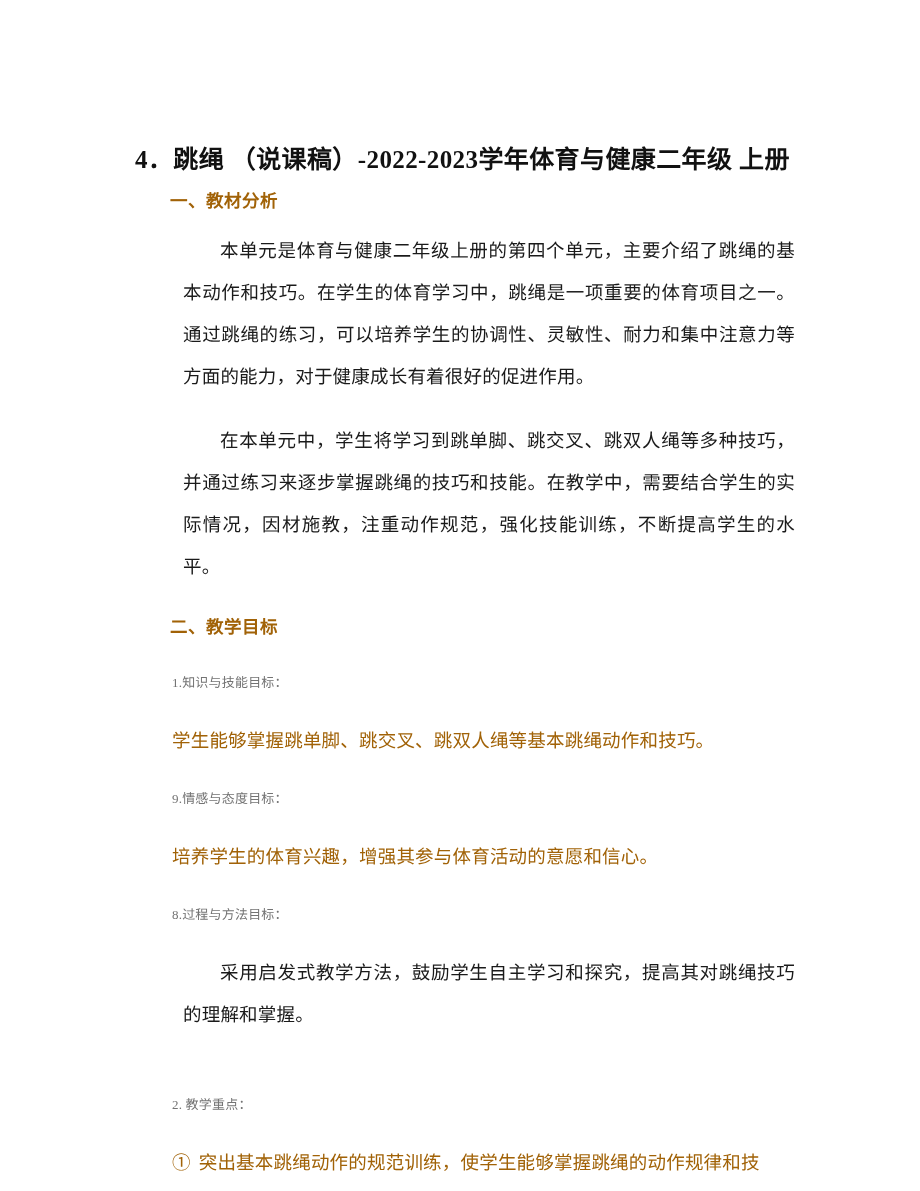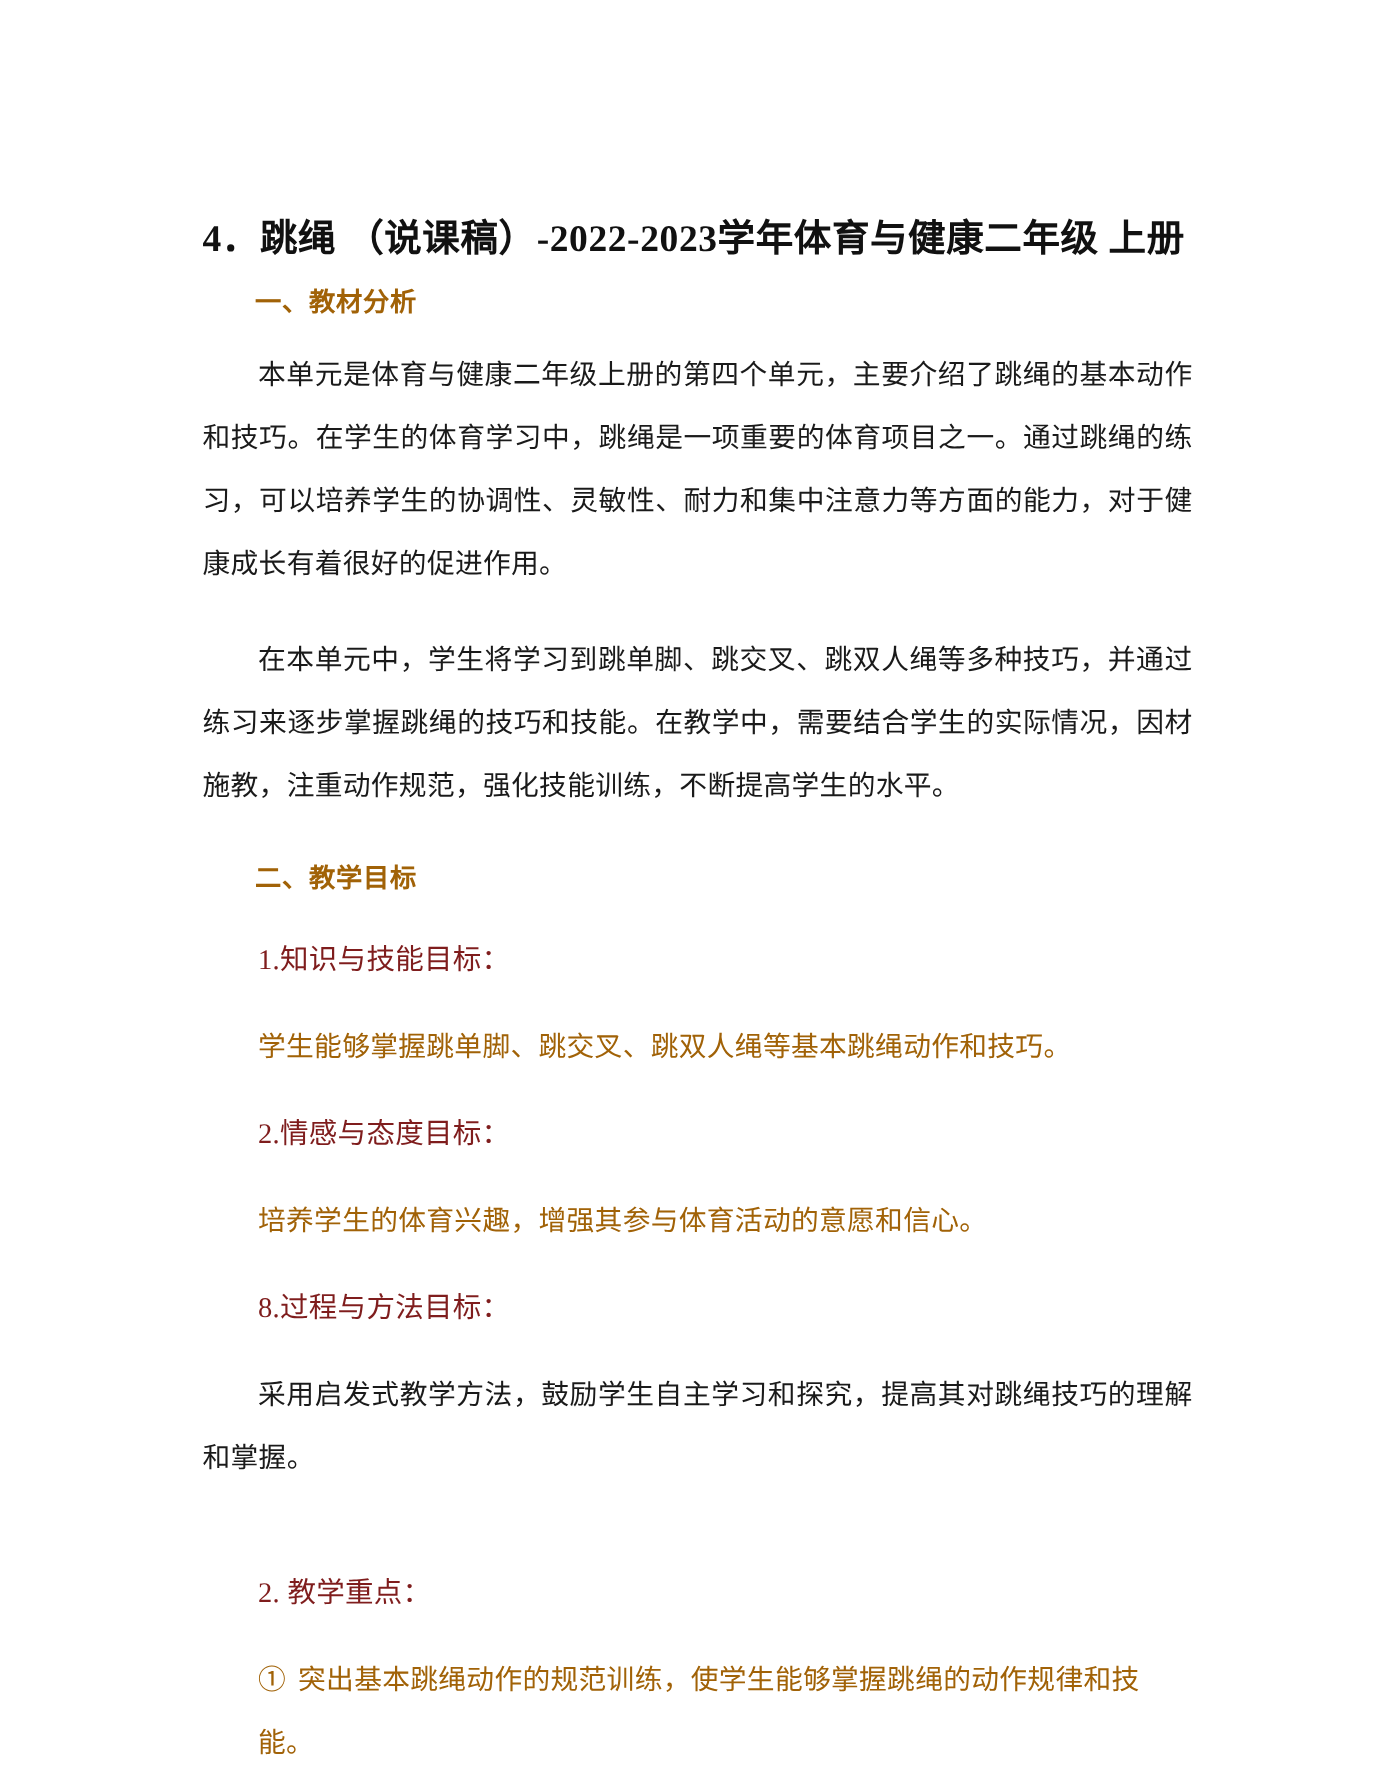--- a/index.html
+++ b/index.html
@@ -64,20 +64,21 @@
     font-size: 18.5px;
     line-height: 42px;
     margin: 0;
     text-align: justify;
     text-justify: inter-ideograph;
     color: #1a1a1a;
     letter-spacing: 0.2px;
   }
   .para.indent {
     text-indent: 37px;
+    margin-left: 48px;
   }
 
   
   .gap-sm { height: 16px; }
   .gap-md { height: 22px; }
   .gap-lg { height: 26px; }
 
   .listline {
     font-size: 18.5px;
     line-height: 42px;
@@ -85,25 +86,25 @@
     text-indent: 0;
     padding-left: 37px;
     color: #a16207;
     letter-spacing: 0.2px;
   }
   .circ {
     display: inline-block;
     margin-right: 8px;
   }
   .numlabel {
-    font-size: 19px;
+    font-size: 13px;
     line-height: 42px;
     margin: 0;
     padding-left: 37px;
-    color: #7f1d1d;
+    color: #737373;
     letter-spacing: 0.2px;
   }
 </style>
 </head>
 <body>
 
 <div class="page">
   <div class="content">
 
     <h1 class="doc-title">4．跳绳 （说课稿）-2022-2023学年体育与健康二年级 上册</h1>
@@ -125,21 +126,21 @@
     <div class="gap-md"></div>
 
     <p class="numlabel">1.知识与技能目标：</p>
 
     <div class="gap-sm"></div>
 
     <p class="listline">学生能够掌握跳单脚、跳交叉、跳双人绳等基本跳绳动作和技巧。</p>
 
     <div class="gap-sm"></div>
 
-    <p class="numlabel">2.情感与态度目标：</p>
+    <p class="numlabel">9.情感与态度目标：</p>
 
     <div class="gap-sm"></div>
 
     <p class="listline">培养学生的体育兴趣，增强其参与体育活动的意愿和信心。</p>
 
     <div class="gap-sm"></div>
 
     <p class="numlabel">8.过程与方法目标：</p>
 
     <div class="gap-sm"></div>

